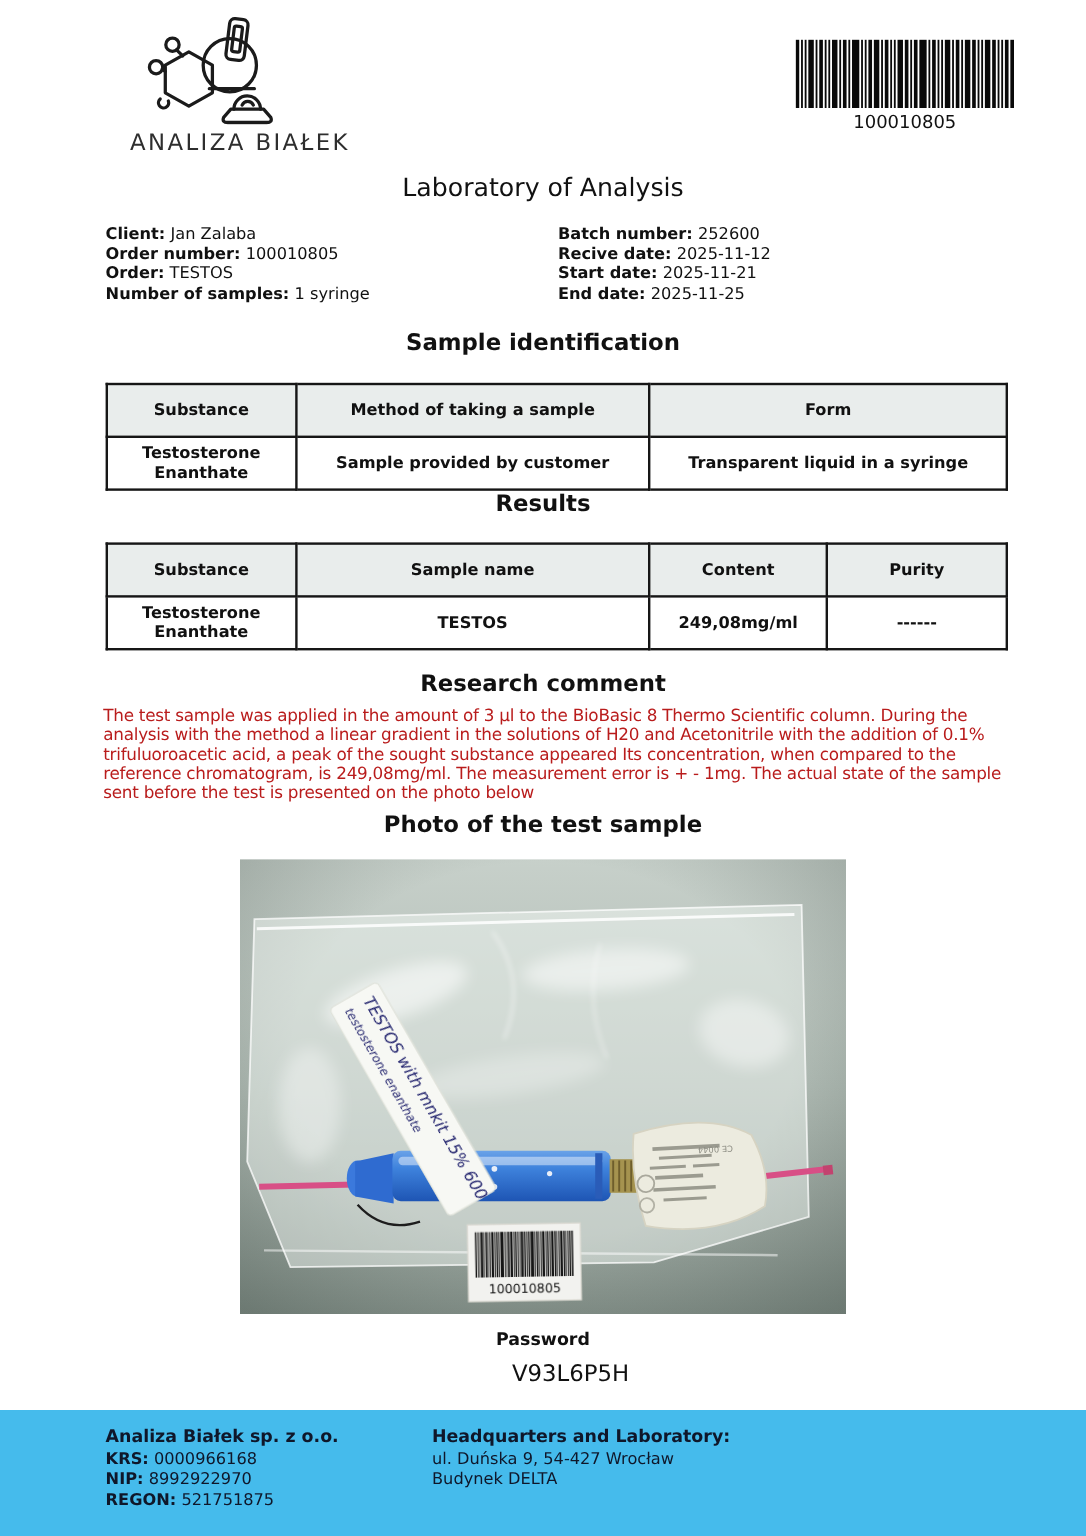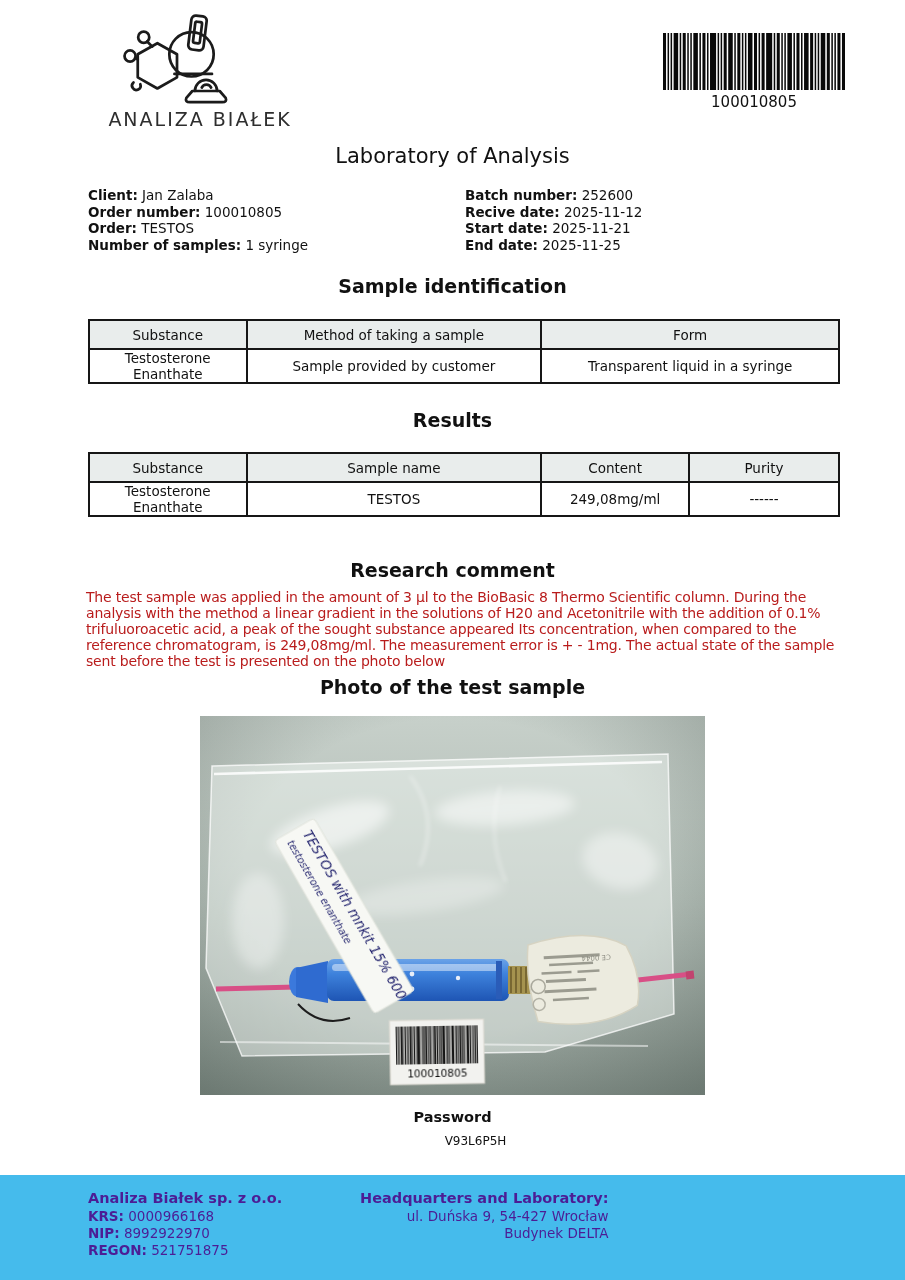--- a/index.html
+++ b/index.html
@@ -24,40 +24,40 @@
   .info-col { display:flex; flex-direction:column; }
   .info-col.left { width:377px; }
   .info-line { font-size:13.5px; line-height:16.5px; white-space:nowrap; }
   .info-line b { font-weight:bold; }
 
   h2.sec { position:absolute; left:0; width:100%; text-align:center; font-size:19px; font-weight:bold; }
 
   
   table.lab { position:absolute; left:88px; width:752px; border-collapse:collapse; table-layout:fixed; }
   table.lab th, table.lab td { border:2px solid #161616; text-align:center; font-size:13.5px;
-                               font-weight:normal; height:29px; padding:0 4px; }
+                               font-weight:bold; height:44px; padding:0 4px; }
   table.lab thead th { background:#e9edec; }
 
   .comment { position:absolute; left:86px; top:589px; width:756px; font-size:14px;
              letter-spacing:-0.2px; line-height:16px; color:#b91c1c; }
 
   
   .photo { position:absolute; left:200px; top:716px; width:505px; height:379px; }
   .photo svg { display:block; }
 
   
   .password { position:absolute; top:1109px; left:0; width:100%; text-align:center; }
   .password-h { font-size:14.5px; font-weight:bold; }
-  .password-v { font-size:12px; margin-top:9px;padding-left:46px; }
-
-  
-  .footer { position:absolute; left:0; top:1175px; width:905px; height:105px; background:#45bbec; color:#4c1d95; }
+  .password-v { font-size:19px; margin-top:9px;padding-left:46px; }
+
+  
+  .footer { position:absolute; left:0; top:1175px; width:905px; height:105px; background:#45bbec; color:#0f172a; }
   .f-col { position:absolute; top:14px; font-size:13.5px; line-height:17px; }
   .f-col.c1 { left:88px; }
-  .f-col.c2 { left:360px;text-align:right; }
+  .f-col.c2 { left:360px; }
   .f-col.c3 { left:657px; }
   .f-head { font-weight:bold; font-size:14.5px; line-height:19px; }
   .f-line b { font-weight:bold; }
   .hidden-defs { position:absolute; width:0; height:0; overflow:hidden; }
 </style>
 </head>
 <body>
 
 <svg class="hidden-defs" aria-hidden="true">
   <defs>

